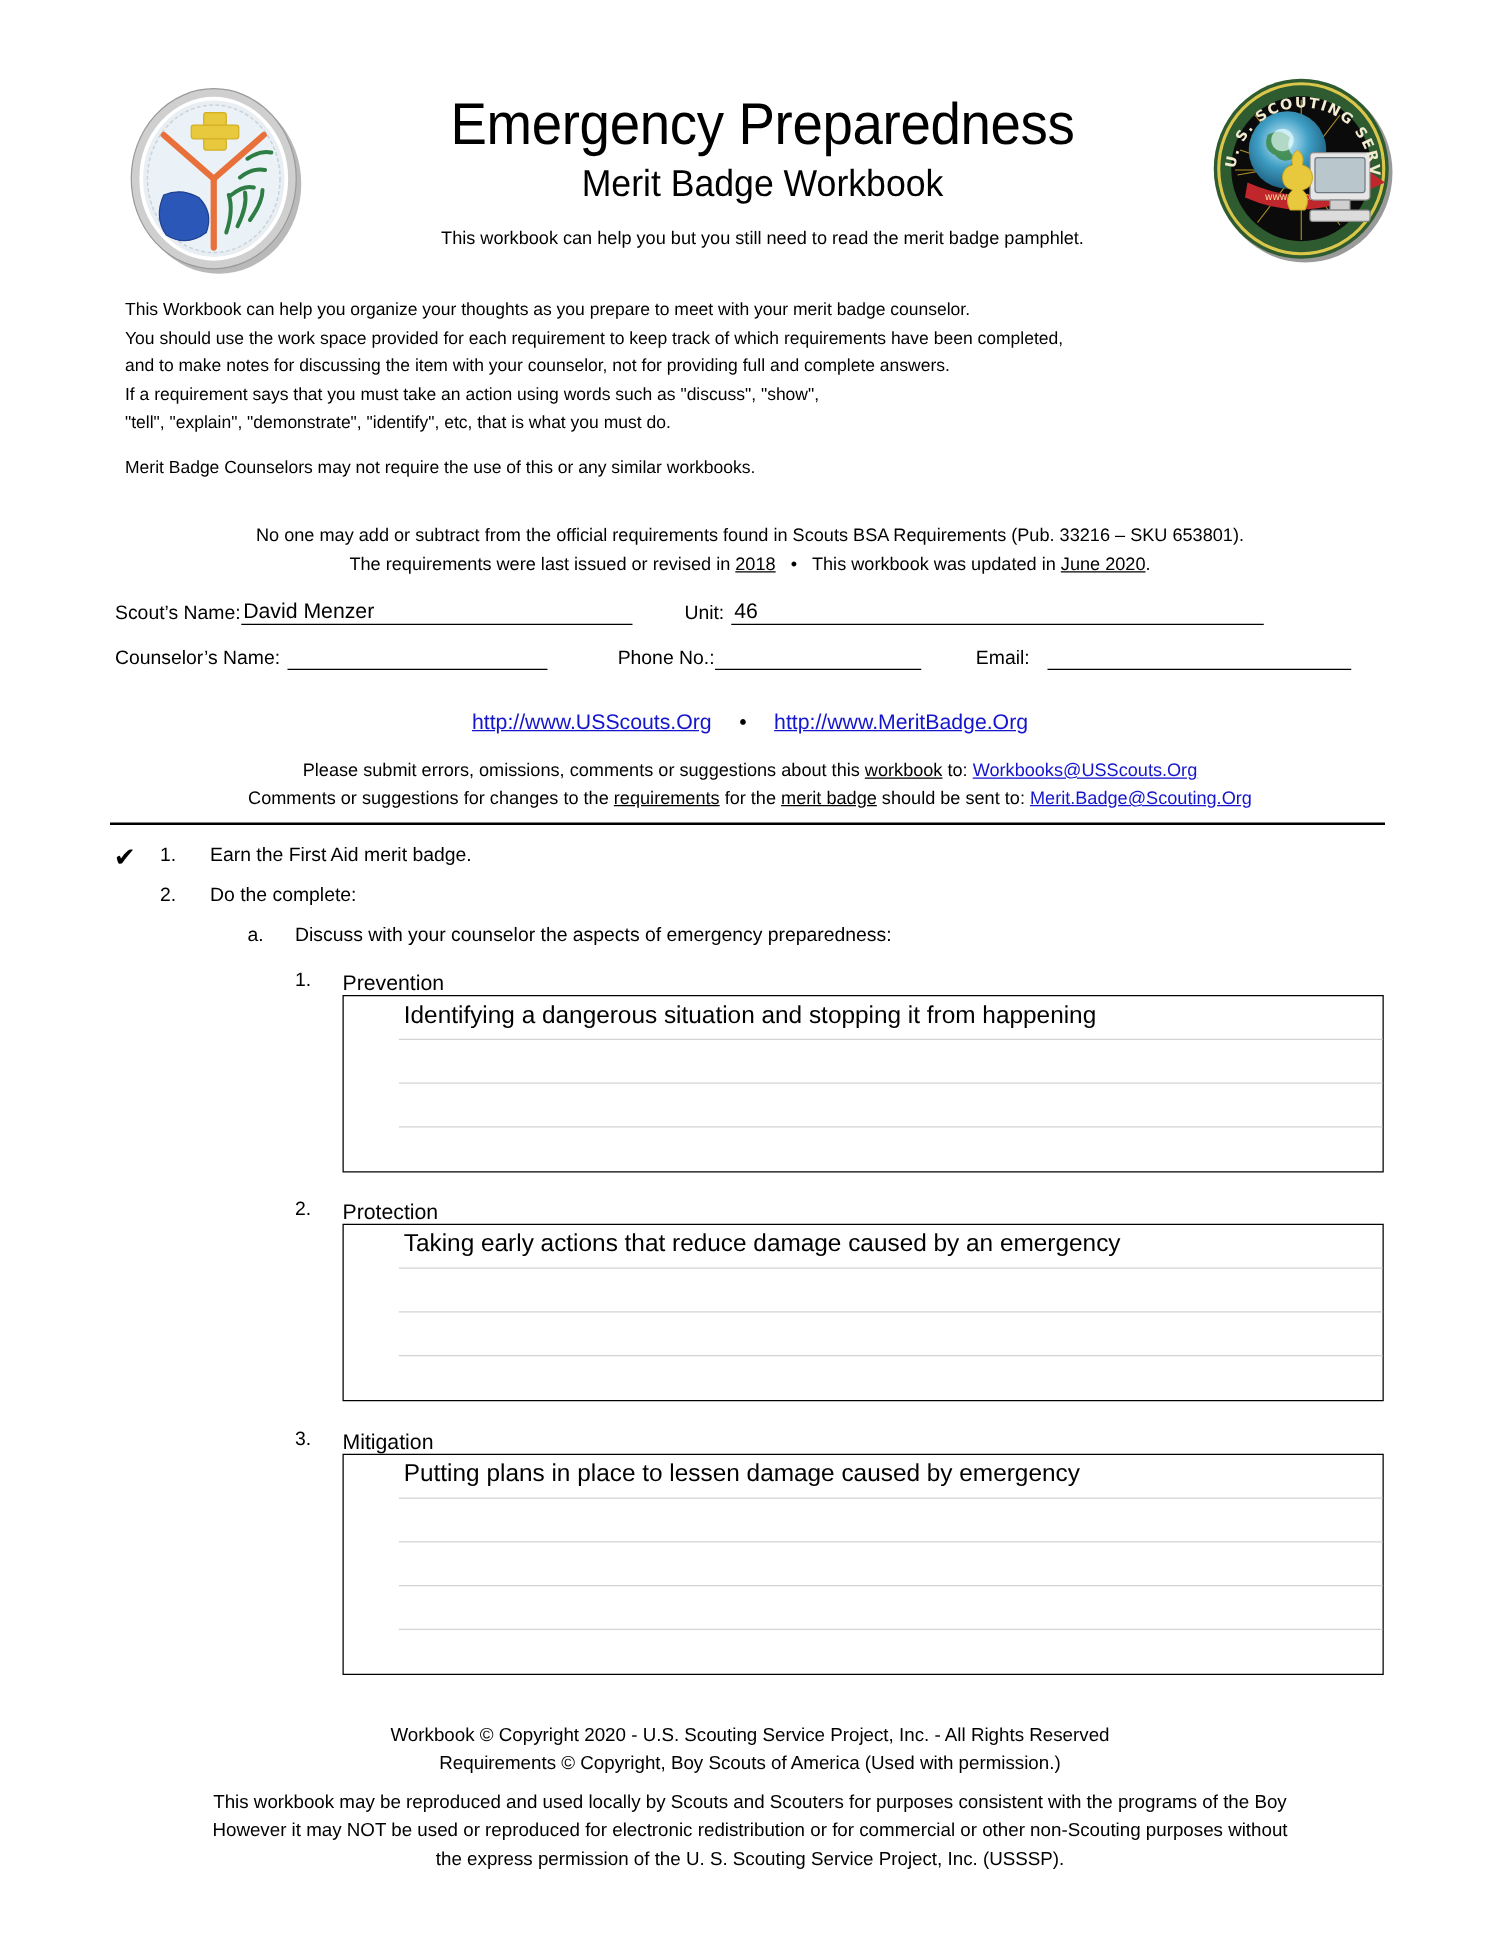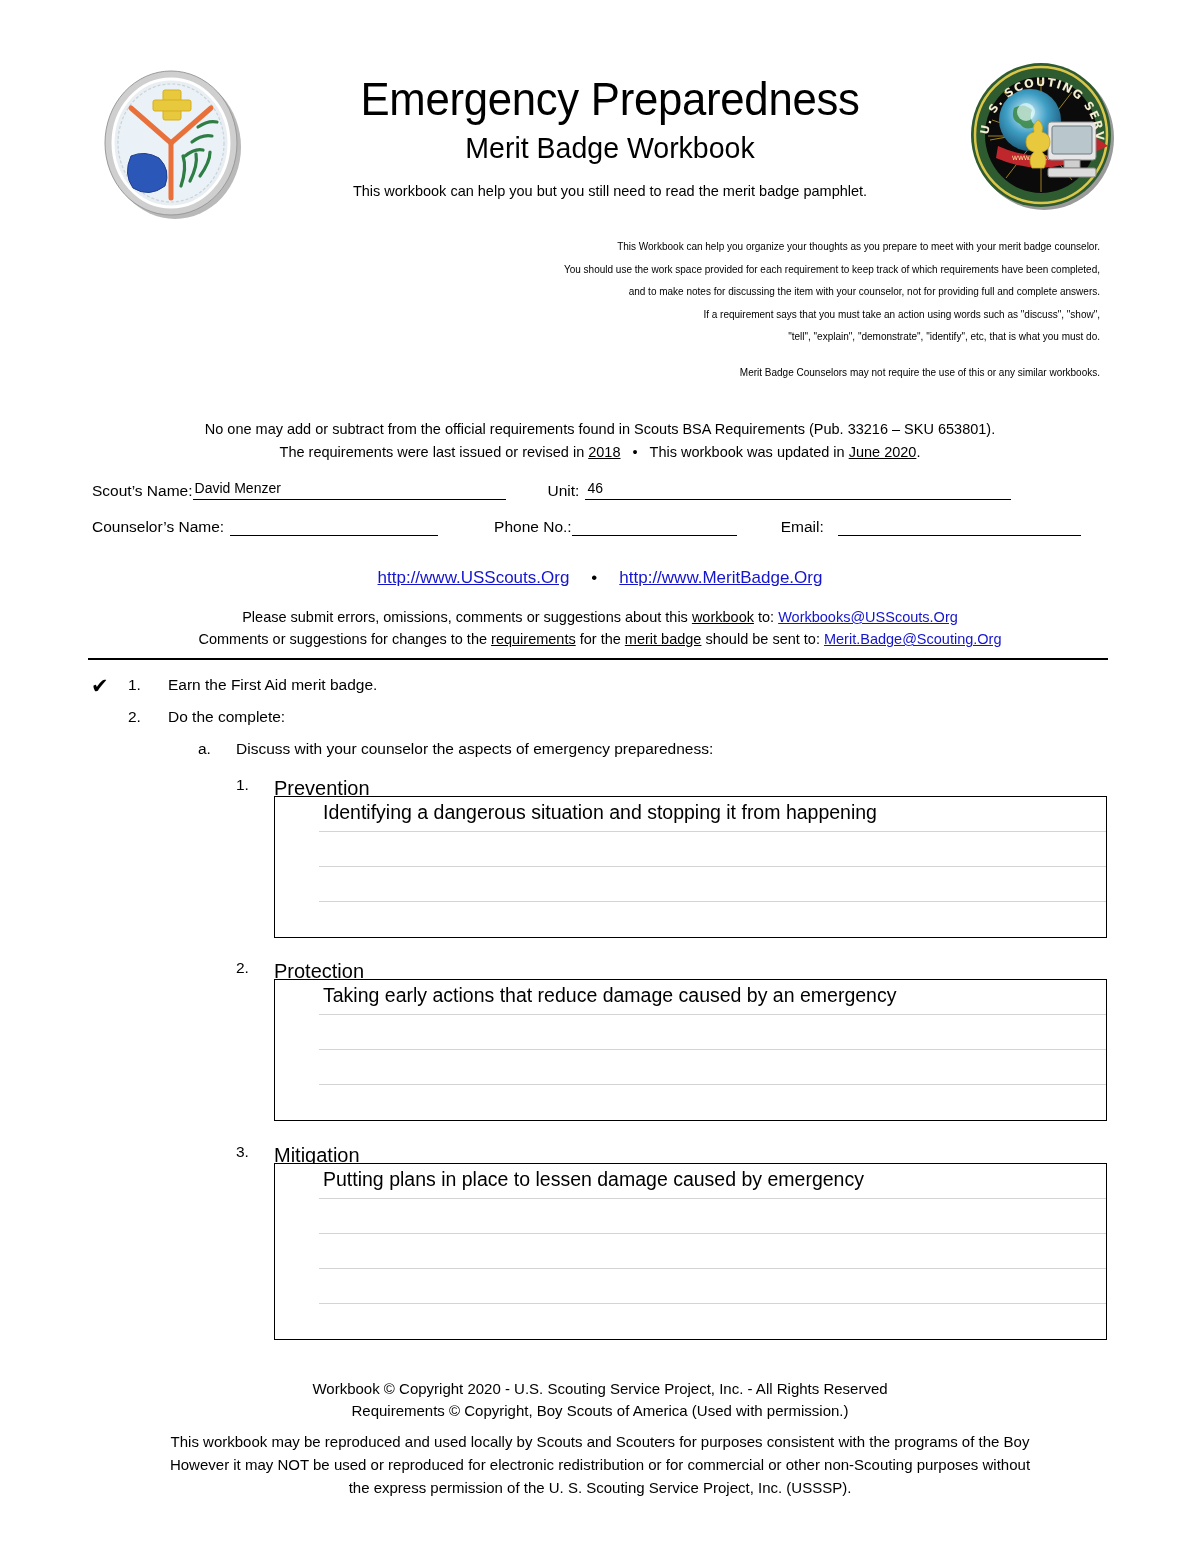--- a/index.html
+++ b/index.html
@@ -72,22 +72,22 @@
     line-height: 20px;
     margin-top: 14px;
   }
 
   
   .intro {
     position: absolute;
     left: 100px;
     top: 236px;
     width: 1000px;
-    text-align: right;
-    font-size: 10px;
+    text-align: left;
+    font-size: 14px;
     line-height: 22.5px;
   }
   .intro .gap { height: 11px; }
   .intro .bold-line { margin-top: 2px; }
 
   .pub-block {
     position: absolute;
     left: 100px;
     top: 418px;
     width: 1000px;
@@ -121,21 +121,21 @@
     display: inline-block;
     vertical-align: bottom;
     border-bottom: 1.4px solid #000;
     height: 21px;
     position: relative;
   }
   .fld-val {
     position: absolute;
     left: 2px;
     bottom: 1px;
-    font-size: 14px;
+    font-size: 17px;
     line-height: 19px;
     white-space: nowrap;
   }
 
   
   .links-row {
     position: absolute;
     left: 100px;
     top: 568px;
     width: 1000px;
@@ -205,21 +205,21 @@
   .sub-num {
     position: absolute;
     left: 148px;
     top: 0;
     font-size: 15.5px;
   }
   .sub-label {
     position: absolute;
     left: 186px;
     top: 1px;
-    font-size: 20px;
+    font-size: 17px;
   }
   .answer-box {
     position: absolute;
     left: 186px;
     top: 20px;
     width: 833px;
     border: 1.6px solid #000;
     box-sizing: border-box;
     background: #fff;
     padding-left: 44px;

